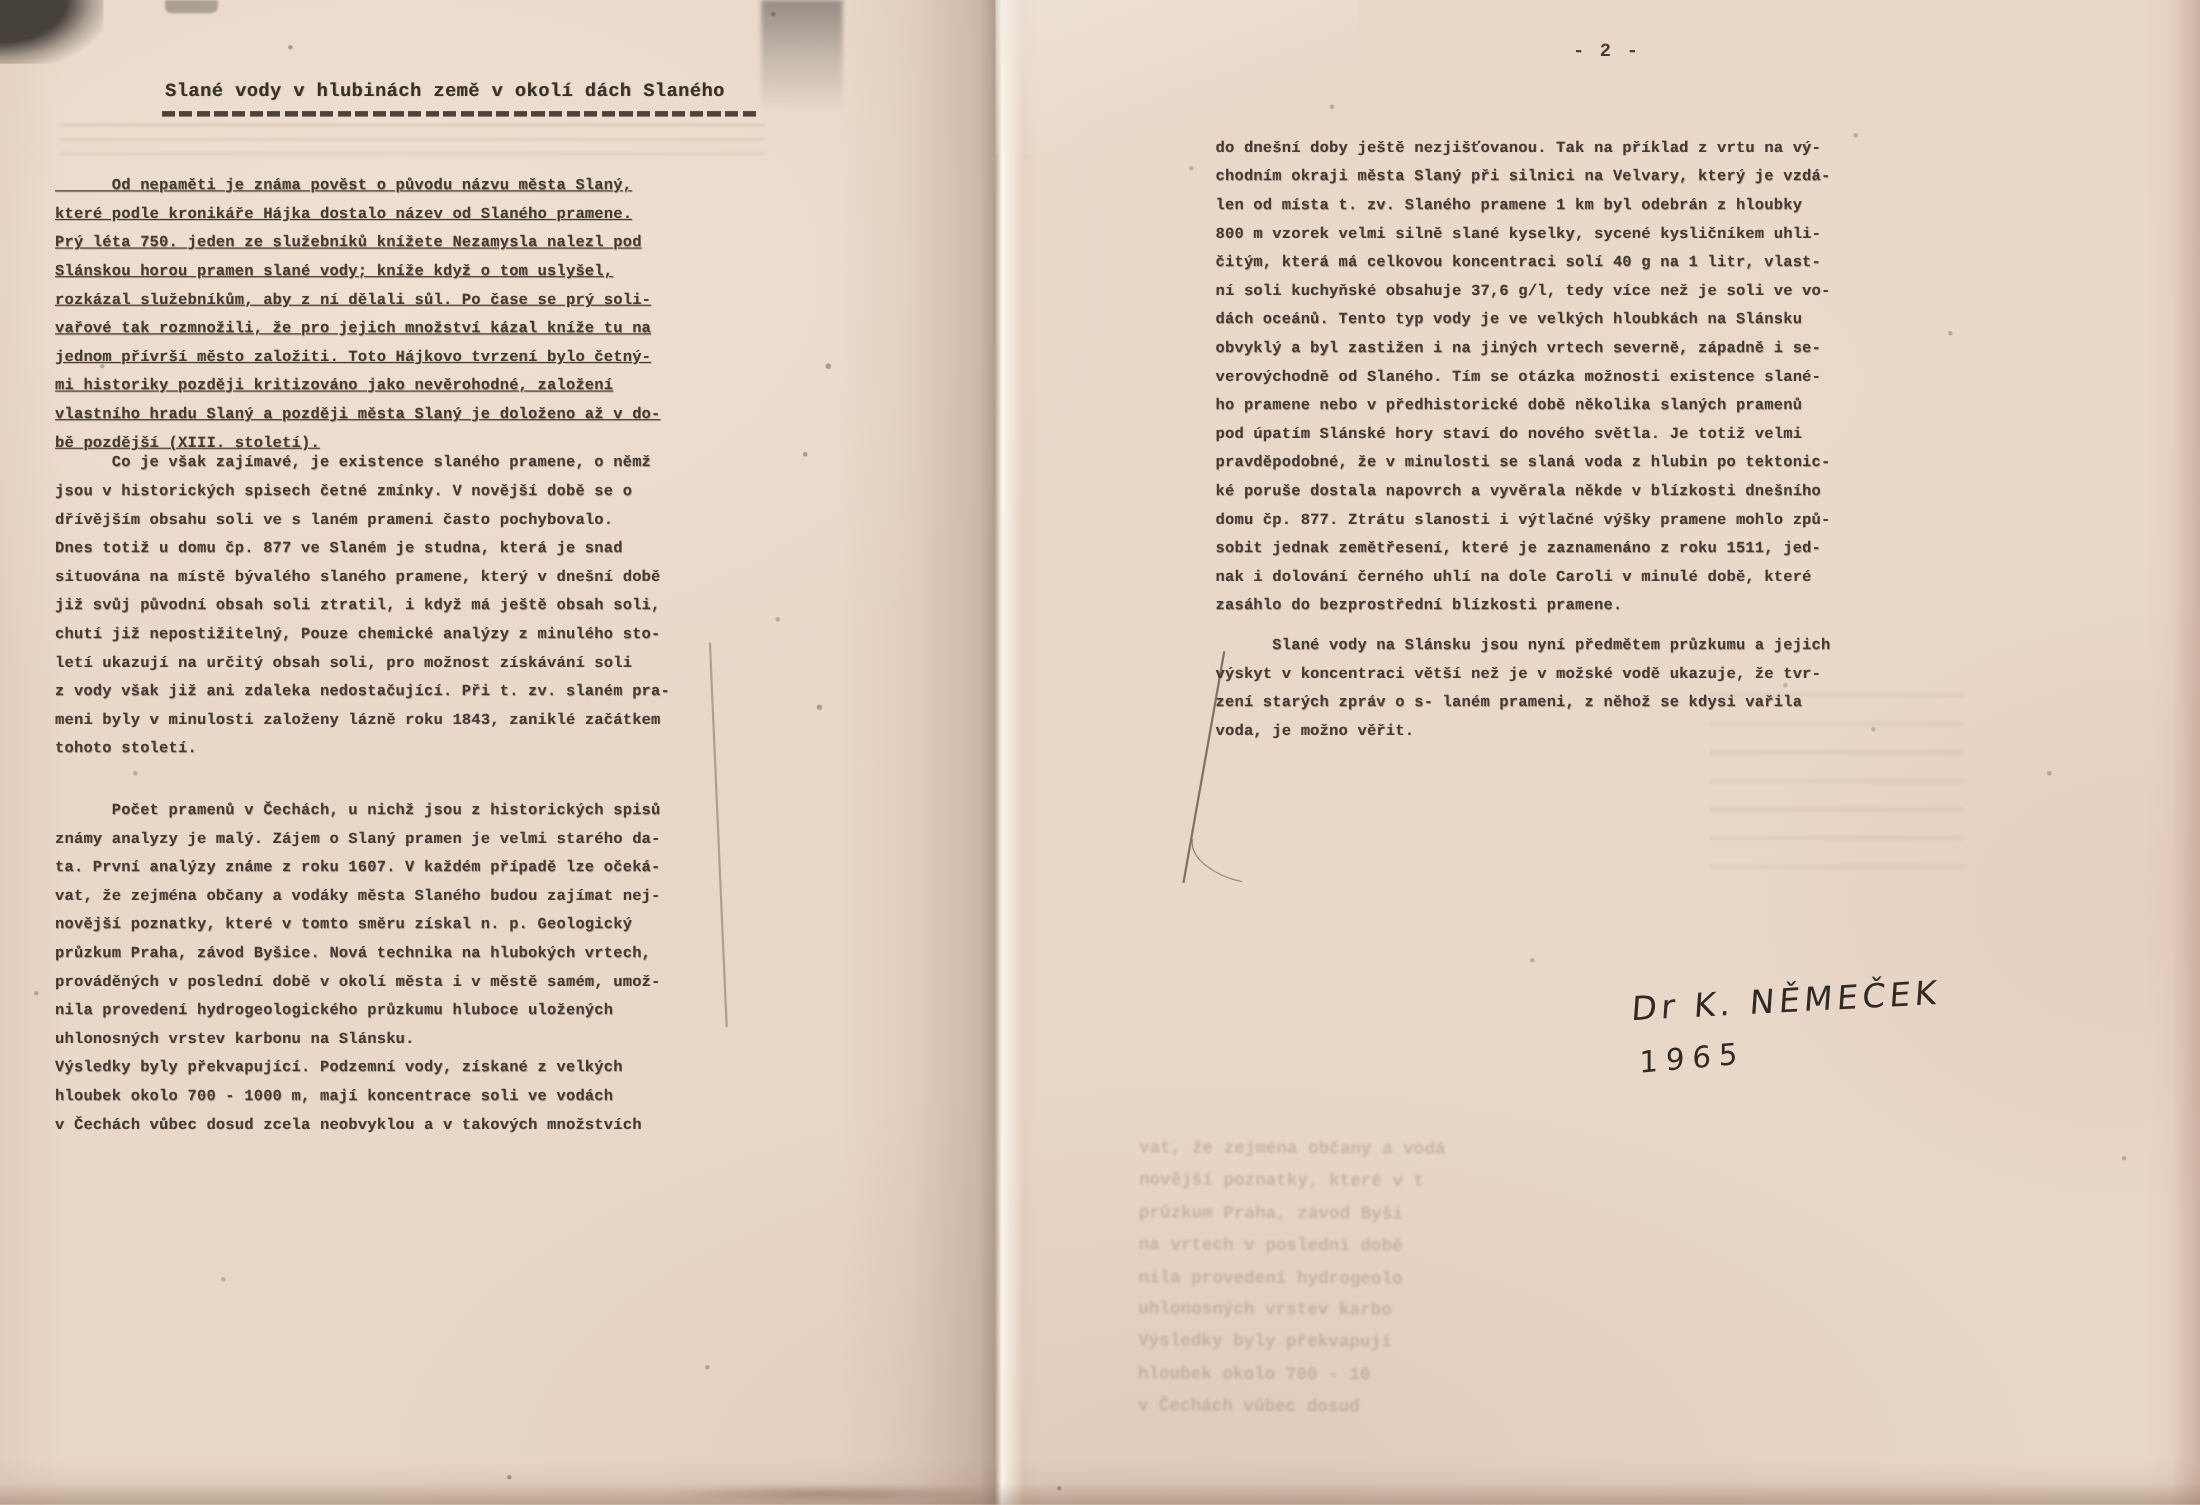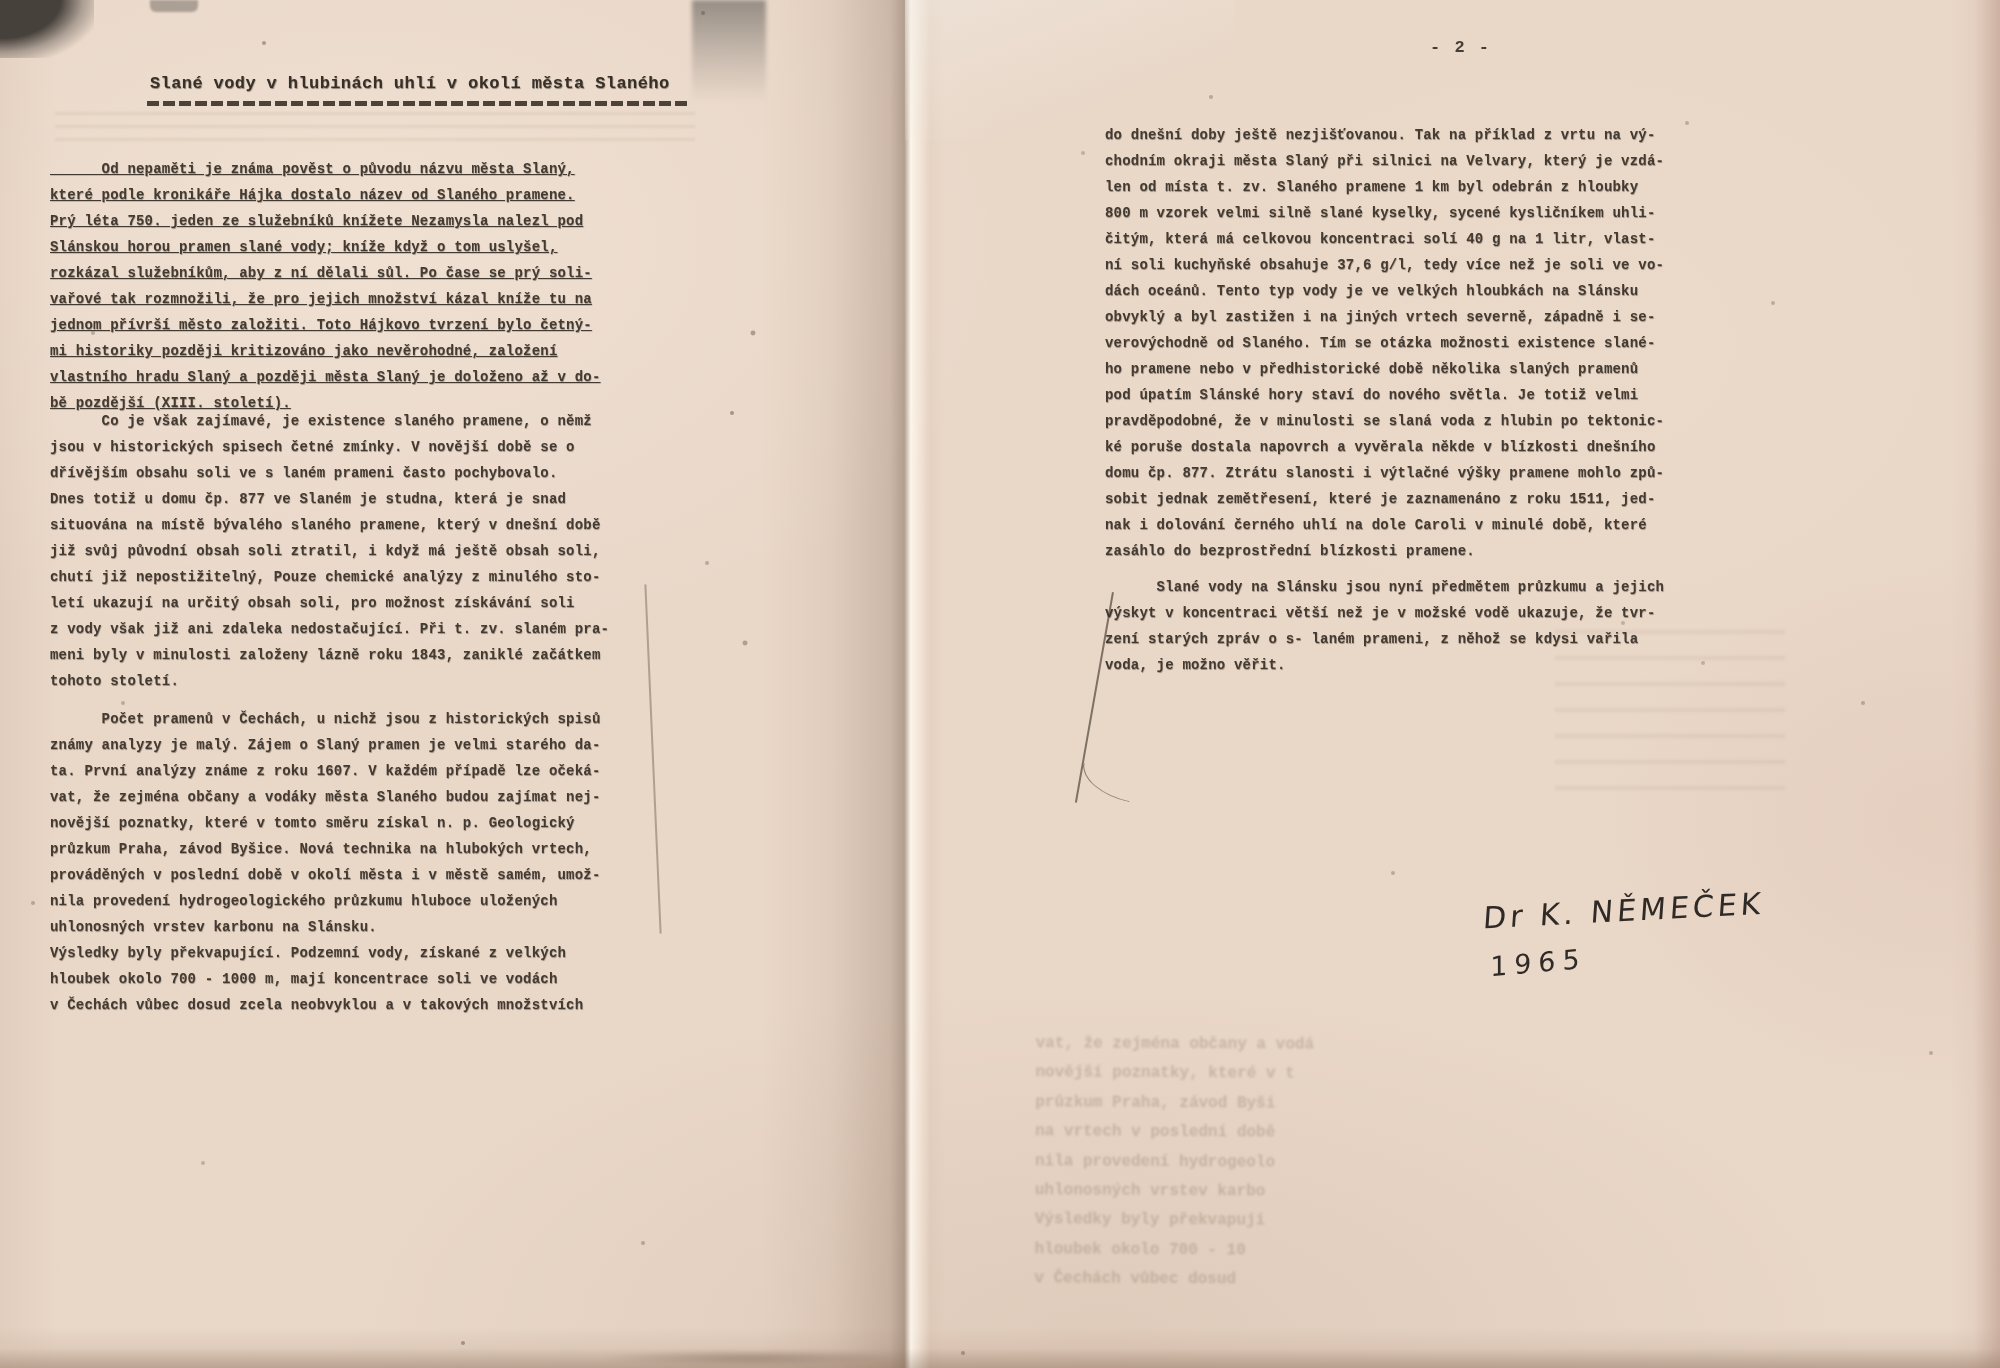--- a/index.html
+++ b/index.html
@@ -118,21 +118,21 @@
     position:absolute;left:147px;top:101px;width:542px;height:5px;
     background:repeating-linear-gradient(90deg, rgba(48,39,31,0.85) 0 12px, rgba(48,39,31,0) 12px 16px);
     filter:blur(0.3px);
   }
   .pagenum{
     position:absolute;left:1430px;top:38px;white-space:pre;
     font-size:17px;font-weight:700;letter-spacing:2px;color:#352d25;opacity:0.9;
   }
   .p1-1{left:50px;top:156px;text-decoration:underline;}
   .p1-2{left:50px;top:408px;}
-  .p1-3{left:50px;top:706px;}
+  .p1-3{left:50px;top:724px;}
   .p2-1{left:1105px;top:122px;}
   .p2-2{left:1105px;top:574px;}
   
   .sig-name{
     position:absolute;left:1483px;top:893px;
     font-family:"DejaVu Sans",sans-serif;font-size:30px;letter-spacing:4px;
     color:#2f2a26;transform:rotate(-3deg) skewX(-7deg);white-space:pre;
   }
   .sig-year{
     position:absolute;left:1490px;top:947px;
@@ -172,21 +172,21 @@
   <div class="fold"></div>
   <div class="fold-top-dark"></div>
   <div class="right-page-top-light"></div>
   <div class="corner-dark"></div>
   <div class="top-mark"></div>
   <div class="smudge-under-title"></div>
   <div class="smudge-right-mid"></div>
   <div class="speckles"></div>
 
   <div>
-    <div class="title">Slané vody v hlubinách uhlí v okolí města Slaného</div>
+    <div class="title">Slané vody v hlubinách země v okolí dách Slaného</div>
     <div class="title-underline"></div>
     <div class="para p1-1">      Od nepaměti je známa pověst o původu názvu města Slaný,
 které podle kronikáře Hájka dostalo název od Slaného pramene.
 Prý léta 750. jeden ze služebníků knížete Nezamysla nalezl pod
 Slánskou horou pramen slané vody; kníže když o tom uslyšel,
 rozkázal služebníkům, aby z ní dělali sůl. Po čase se prý soli-
 vařové tak rozmnožili, že pro jejich množství kázal kníže tu na
 jednom přívrší město založiti. Toto Hájkovo tvrzení bylo četný-
 mi historiky později kritizováno jako nevěrohodné, založení
 vlastního hradu Slaný a později města Slaný je doloženo až v do-

